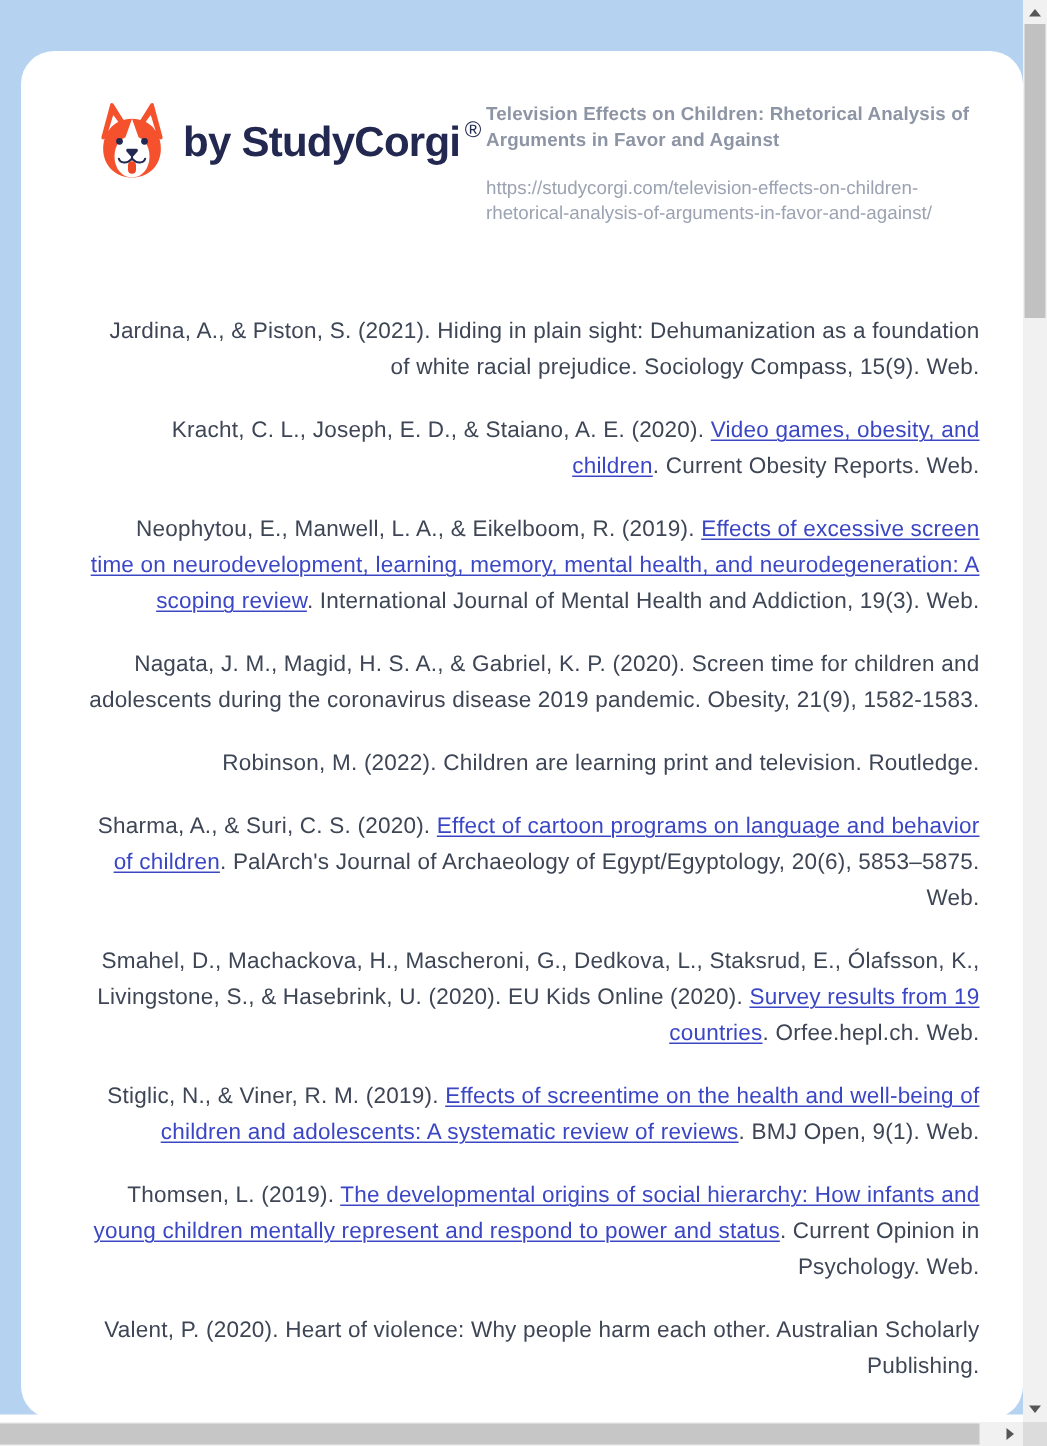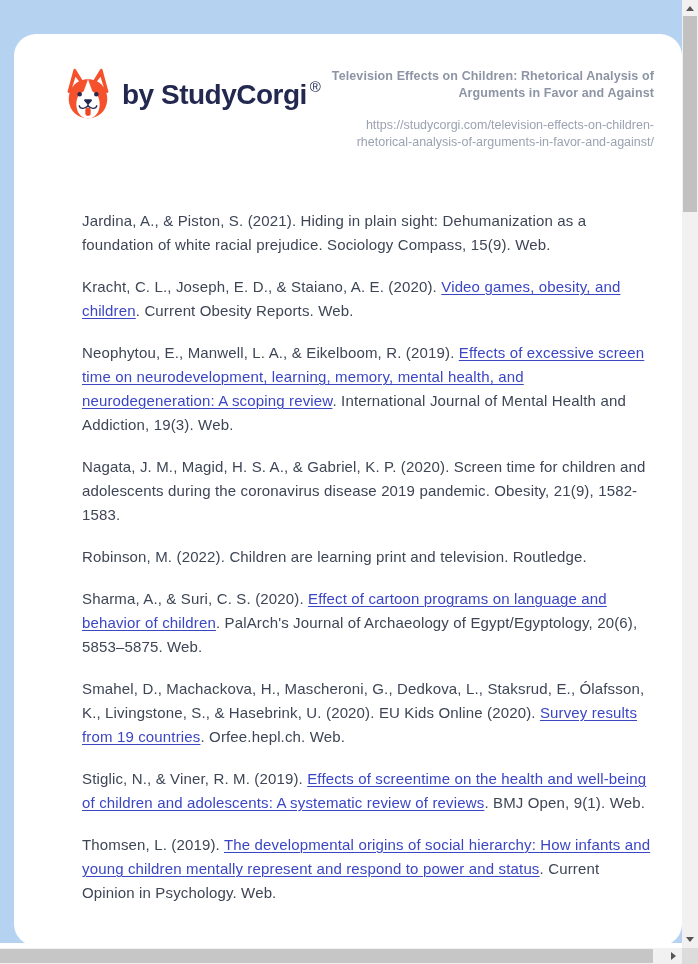--- a/index.html
+++ b/index.html
@@ -33,37 +33,38 @@
   .logo svg { width: 50px; height: 58px; display: block; }
   .logo-text {
     margin-left: 9px;
     font-size: 28px; font-weight: 700; letter-spacing: -0.5px;
     color: #232850;
   }
   .reg {
     color: #232850; font-size: 15px; font-weight: 400;
     vertical-align: super; margin-left: 3px; position: relative; top: -9px;
   }
-  .title-block { width: 330px; text-align: right; margin-top: 2px; }
+  .title-block { width: 330px; margin-top: 2px; }
   .doc-title {
     font-size: 12.5px; font-weight: 700; line-height: 17px;
     color: #8d95a5; letter-spacing: 0.1px;
   }
   .doc-url {
     margin-top: 15px;
     font-size: 12.5px; line-height: 17px;
     color: #9ba3b2; word-break: break-word; text-decoration: none; display: block;
   }
 
   
   .refs {
     margin-top: 58px;
-    padding: 0 29px 0 68px;
+    padding: 0 29px 0 45px;
     font-size: 15px; line-height: 24px; letter-spacing: 0.15px;
     color: #3e4656;
+    text-align: right;
   }
   .ref { margin: 0 0 18px 0; }
   .it { }
   .ref-link {
     color: #3b46c5; text-decoration: underline;
     text-underline-offset: 2px; text-decoration-thickness: 1px;
   }
 
   
   .vscroll {
@@ -147,20 +148,21 @@
     <div class="refs" id="refs">
         <p class="ref"><span>Jardina, A., &amp; Piston, S. (2021). Hiding in plain sight: Dehumanization as a foundation of white racial prejudice. Sociology Compass, 15(9). Web.</span></p>
         <p class="ref"><span>Kracht, C. L., Joseph, E. D., &amp; Staiano, A. E. (2020). </span><a href="#" class="ref-link">Video games, obesity, and children</a><span>. </span><span class="it">Current Obesity Reports</span><span>. Web.</span></p>
         <p class="ref"><span>Neophytou, E., Manwell, L. A., &amp; Eikelboom, R. (2019). </span><a href="#" class="ref-link">Effects of excessive screen time on neurodevelopment, learning, memory, mental health, and neurodegeneration: A scoping review</a><span>. </span><span class="it">International Journal of Mental Health and Addiction</span><span>, </span><span class="it">19</span><span>(3). Web.</span></p>
         <p class="ref"><span>Nagata, J. M., Magid, H. S. A., &amp; Gabriel, K. P. (2020). Screen time for children and adolescents during the coronavirus disease 2019 pandemic. </span><span class="it">Obesity</span><span>, </span><span class="it">21</span><span>(9), 1582-1583.</span></p>
         <p class="ref"><span>Robinson, M. (2022). </span><span class="it">Children are learning print and television</span><span>. Routledge.</span></p>
         <p class="ref"><span>Sharma, A., &amp; Suri, C. S. (2020). </span><a href="#" class="ref-link">Effect of cartoon programs on language and behavior of children</a><span>. </span><span class="it">PalArch's Journal of Archaeology of Egypt/Egyptology</span><span>, </span><span class="it">20</span><span>(6), 5853–5875. Web.</span></p>
         <p class="ref"><span>Smahel, D., Machackova, H., Mascheroni, G., Dedkova, L., Staksrud, E., Ólafsson, K., Livingstone, S., &amp; Hasebrink, U. (2020). EU Kids Online (2020). </span><a href="#" class="ref-link">Survey results from 19 countries</a><span>. </span><span class="it">Orfee.hepl.ch</span><span>. Web.</span></p>
         <p class="ref"><span>Stiglic, N., &amp; Viner, R. M. (2019). </span><a href="#" class="ref-link">Effects of screentime on the health and well-being of children and adolescents: A systematic review of reviews</a><span>. </span><span class="it">BMJ Open</span><span>, </span><span class="it">9</span><span>(1). Web.</span></p>
         <p class="ref"><span>Thomsen, L. (2019). </span><a href="#" class="ref-link">The developmental origins of social hierarchy: How infants and young children mentally represent and respond to power and status</a><span>. </span><span class="it">Current Opinion in Psychology</span><span>. Web.</span></p>
+        <p class="ref"><span>Valent, P. (2020). </span><span class="it">Heart of violence: Why people harm each other</span><span>. Australian Scholarly Publishing.</span></p>
       </div>
   </div>
 
   <div class="vscroll">
     <div class="tri tri-up"></div>
     <div class="vthumb"></div>
     <div class="tri tri-down"></div>
   </div>
 
   <div class="hscroll">

